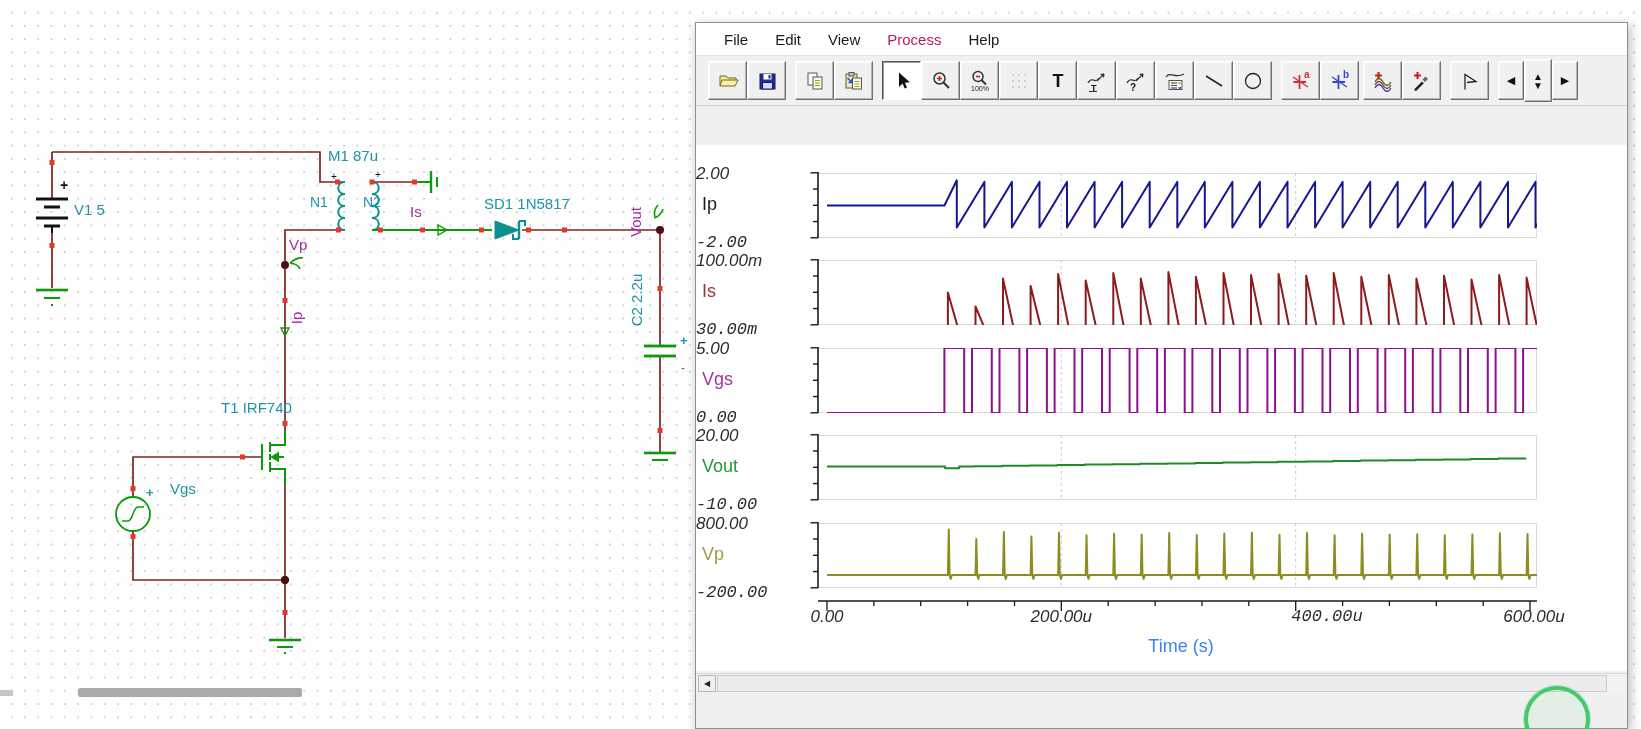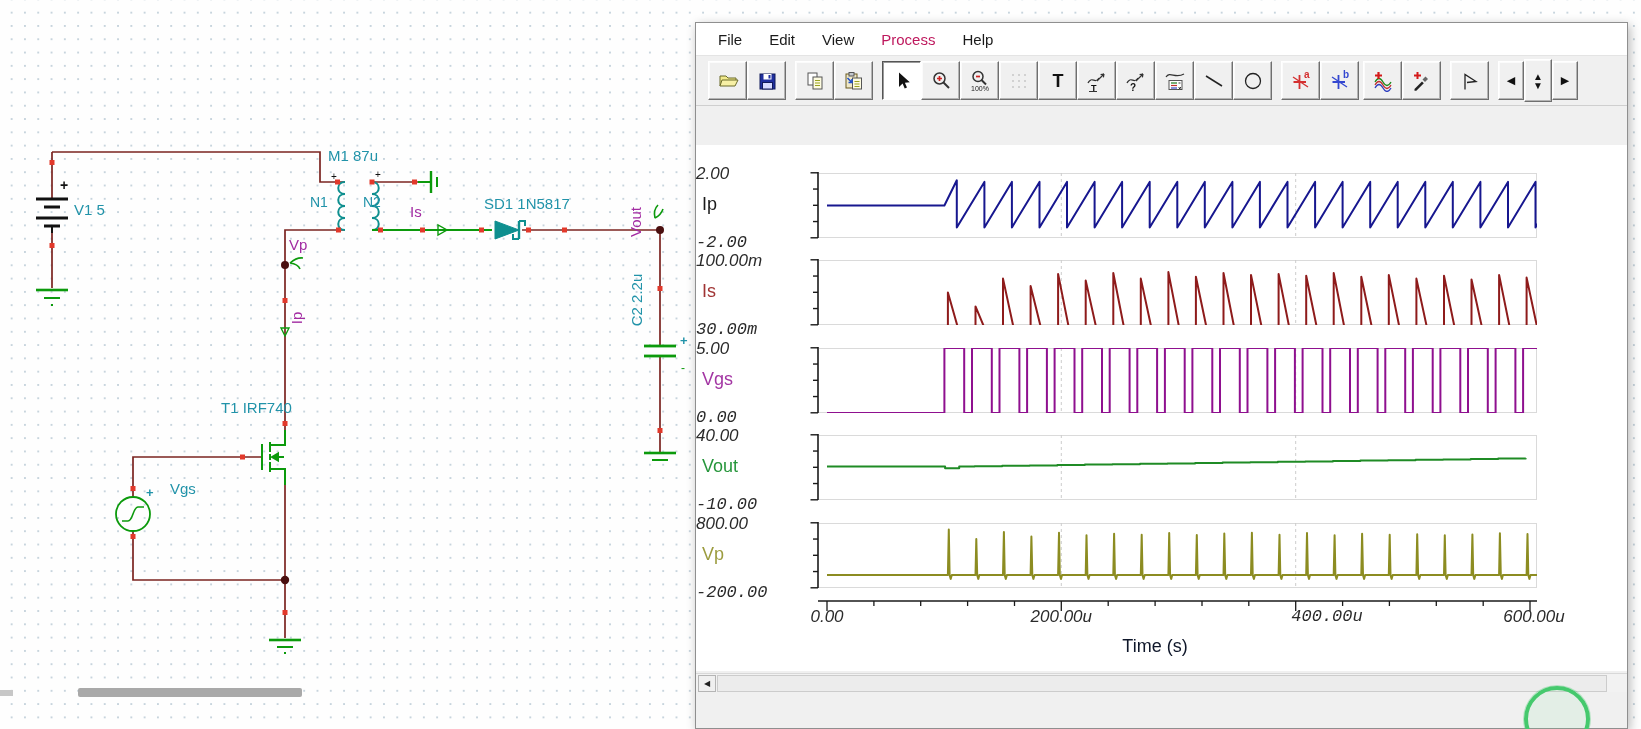--- a/index.html
+++ b/index.html
@@ -10,42 +10,42 @@
         font-family:"Liberation Sans",sans-serif;}
   svg text{font-family:"Liberation Sans",sans-serif;}
   
   #trwin{position:absolute;left:695px;top:22px;width:933px;height:707px;background:#f0f0f0;
          border:1px solid #8f8f8f;box-shadow:2px 3px 10px rgba(0,0,0,.28);box-sizing:border-box;}
   #titlebar{position:relative;height:40px;background:#ffffff;display:flex;align-items:center;}
   #title-icon{margin-left:12px;width:18px;height:18px;}
   #title-text{margin-left:9px;font-size:16px;color:#111;}
   #win-controls{position:absolute;right:0;top:0;height:40px;display:flex;}
   .wbtn{width:46px;height:40px;display:flex;align-items:center;justify-content:center;}
-  #menubar{height:32px;background:#ffffff;display:flex;align-items:center;padding-left:22px;
+  #menubar{height:32px;background:#ffffff;display:flex;align-items:center;padding-left:28px;
            font-size:15px;color:#1a1a1a;border-bottom:1px solid #e4e4e4;}
   .menu-item{margin-right:27px;cursor:default;}
   .menu-item.disabled{color:#be185d;}
   #toolbar{height:49px;background:#f0f0f0;display:flex;align-items:center;padding-left:12px;
            border-bottom:1px solid #cfcfcf;}
   .tb{width:37px;height:37px;background:#f0f0f0;flex:0 0 auto;display:flex;align-items:center;justify-content:center;
       border:1px solid;border-color:#ffffff #6f6f6f #6f6f6f #ffffff;box-shadow:inset -1px -1px 0 #b4b4b4,inset 1px 1px 0 #fbfbfb;}
   .tb.pressed{background:#ffffff;border-color:#555 #fff #fff #555;box-shadow:inset 1px 1px 0 #9a9a9a;}
   .gap{width:9px;flex:0 0 auto;}
   .gap-s{width:4px;flex:0 0 auto;}
   
   #plot-area{position:absolute;left:0;top:122px;width:931px;height:526px;background:#ffffff;overflow:hidden;}
   .prow{position:absolute;left:0;width:851px;height:65px;}
   .sig{position:absolute;left:6px;top:21px;font-size:18px;}
   .ytick{position:absolute;left:0;width:112px;text-align:left;font-size:17px;font-style:italic;color:#2b2b2b;}
   .ytop{top:-9px;} .ybot{top:60px;font-family:Liberation Mono, monospace;}
   .yaxis{position:absolute;left:113px;top:-1px;}
   .wave{position:absolute;left:123px;top:0;}
   #xaxis-svg{position:absolute;left:114px;top:455px;}
   .xtick{position:absolute;top:462px;transform:translateX(-50%);font-size:17px;font-style:italic;color:#2b2b2b;white-space:nowrap;}
-  #xlabel{position:absolute;left:459px;top:491px;transform:translateX(-50%);font-size:18px;color:#0f172a;}
+  #xlabel{position:absolute;left:485px;top:491px;transform:translateX(-50%);font-size:18px;color:#3b82f6;}
   
   #plot-hscroll{position:absolute;left:0;top:650px;width:931px;height:18px;background:#f2f2f2;border-top:1px solid #d8d8d8;}
   #plot-hscroll .sb-btn{position:absolute;left:2px;top:1px;width:16px;height:15px;background:#f0f0f0;border:1px solid #b5b5b5;
         display:flex;align-items:center;justify-content:center;font-size:8px;color:#222;}
   #plot-hscroll .sb-thumb{position:absolute;left:21px;top:1px;width:888px;height:15px;background:#ececec;border:1px solid #cccccc;}
   
   #editor-scroll-thumb{position:absolute;left:78px;top:688px;width:224px;height:9px;background:#a9a9a9;border-radius:2px;}
   #editor-scroll-stub{position:absolute;left:0;top:690px;width:13px;height:6px;background:#c7c7c7;}
   
   #cursor-highlight{position:absolute;left:1524px;top:686px;width:58px;height:58px;border-radius:50%;
@@ -425,21 +425,21 @@
               <line x1="0" y1="0.5" x2="718" y2="0.5" stroke="#dadada"></line>
               <line x1="0" y1="64.5" x2="718" y2="64.5" stroke="#dadada"></line>
               <line x1="717.5" y1="0" x2="717.5" y2="65" stroke="#dadada"></line>
               <line x1="242.3" y1="0" x2="242.3" y2="65" stroke="#cccccc" stroke-dasharray="3 3"></line>
               <line x1="476.7" y1="0" x2="476.7" y2="65" stroke="#cccccc" stroke-dasharray="3 3"></line>
               <polyline points="8.0,65.0 125.4,65.0 125.4,0.0 145.2,0.0 145.2,65.0 153.0,65.0 153.0,0.0 172.8,0.0 172.8,65.0 180.5,65.0 180.5,0.0 200.4,0.0 200.4,65.0 208.1,65.0 208.1,0.0 227.9,0.0 227.9,65.0 235.6,65.0 235.6,0.0 255.5,0.0 255.5,65.0 263.2,65.0 263.2,0.0 283.0,0.0 283.0,65.0 290.7,65.0 290.7,0.0 310.6,0.0 310.6,65.0 318.3,65.0 318.3,0.0 338.1,0.0 338.1,65.0 345.9,65.0 345.9,0.0 365.7,0.0 365.7,65.0 373.4,65.0 373.4,0.0 393.3,0.0 393.3,65.0 401.0,65.0 401.0,0.0 420.8,0.0 420.8,65.0 428.5,65.0 428.5,0.0 448.4,0.0 448.4,65.0 456.1,65.0 456.1,0.0 475.9,0.0 475.9,65.0 483.6,65.0 483.6,0.0 503.5,0.0 503.5,65.0 511.2,65.0 511.2,0.0 531.0,0.0 531.0,65.0 538.8,65.0 538.8,0.0 558.6,0.0 558.6,65.0 566.3,65.0 566.3,0.0 586.2,0.0 586.2,65.0 593.9,65.0 593.9,0.0 613.7,0.0 613.7,65.0 621.4,65.0 621.4,0.0 641.3,0.0 641.3,65.0 649.0,65.0 649.0,0.0 668.8,0.0 668.8,65.0 676.6,65.0 676.6,0.0 696.4,0.0 696.4,65.0 704.1,65.0 704.1,0.0 724.0,0.0 724.0,65.0 731.7,65.0 731.7,0.0 751.5,0.0 751.5,65.0 759.2,65.0" fill="none" stroke="#8F108F" stroke-width="2" stroke-linejoin="round"></polyline>
             </svg>
           </div>
           <div class="prow" style="top: 290px;">
             <span class="sig" style="color:#27963C">Vout</span>
-            <span class="ytick ytop">40.00</span>
+            <span class="ytick ytop">20.00</span>
             <span class="ytick ybot">-10.00</span>
             <svg class="yaxis" width="10" height="67">
               <line x1="9" y1="0" x2="9" y2="66" stroke="#1a1a1a" stroke-width="1.6"></line>
               <line x1="1.5" y1="0.8" x2="9" y2="0.8" stroke="#1a1a1a" stroke-width="1.4"></line>
               <line x1="4" y1="17.05" x2="9" y2="17.05" stroke="#1a1a1a" stroke-width="1.4"></line>
               <line x1="4" y1="33.3" x2="9" y2="33.3" stroke="#1a1a1a" stroke-width="1.4"></line>
               <line x1="4" y1="49.55" x2="9" y2="49.55" stroke="#1a1a1a" stroke-width="1.4"></line>
               <line x1="1.5" y1="65.8" x2="9" y2="65.8" stroke="#1a1a1a" stroke-width="1.4"></line>
             </svg>
             <svg class="wave" width="718" height="65">

